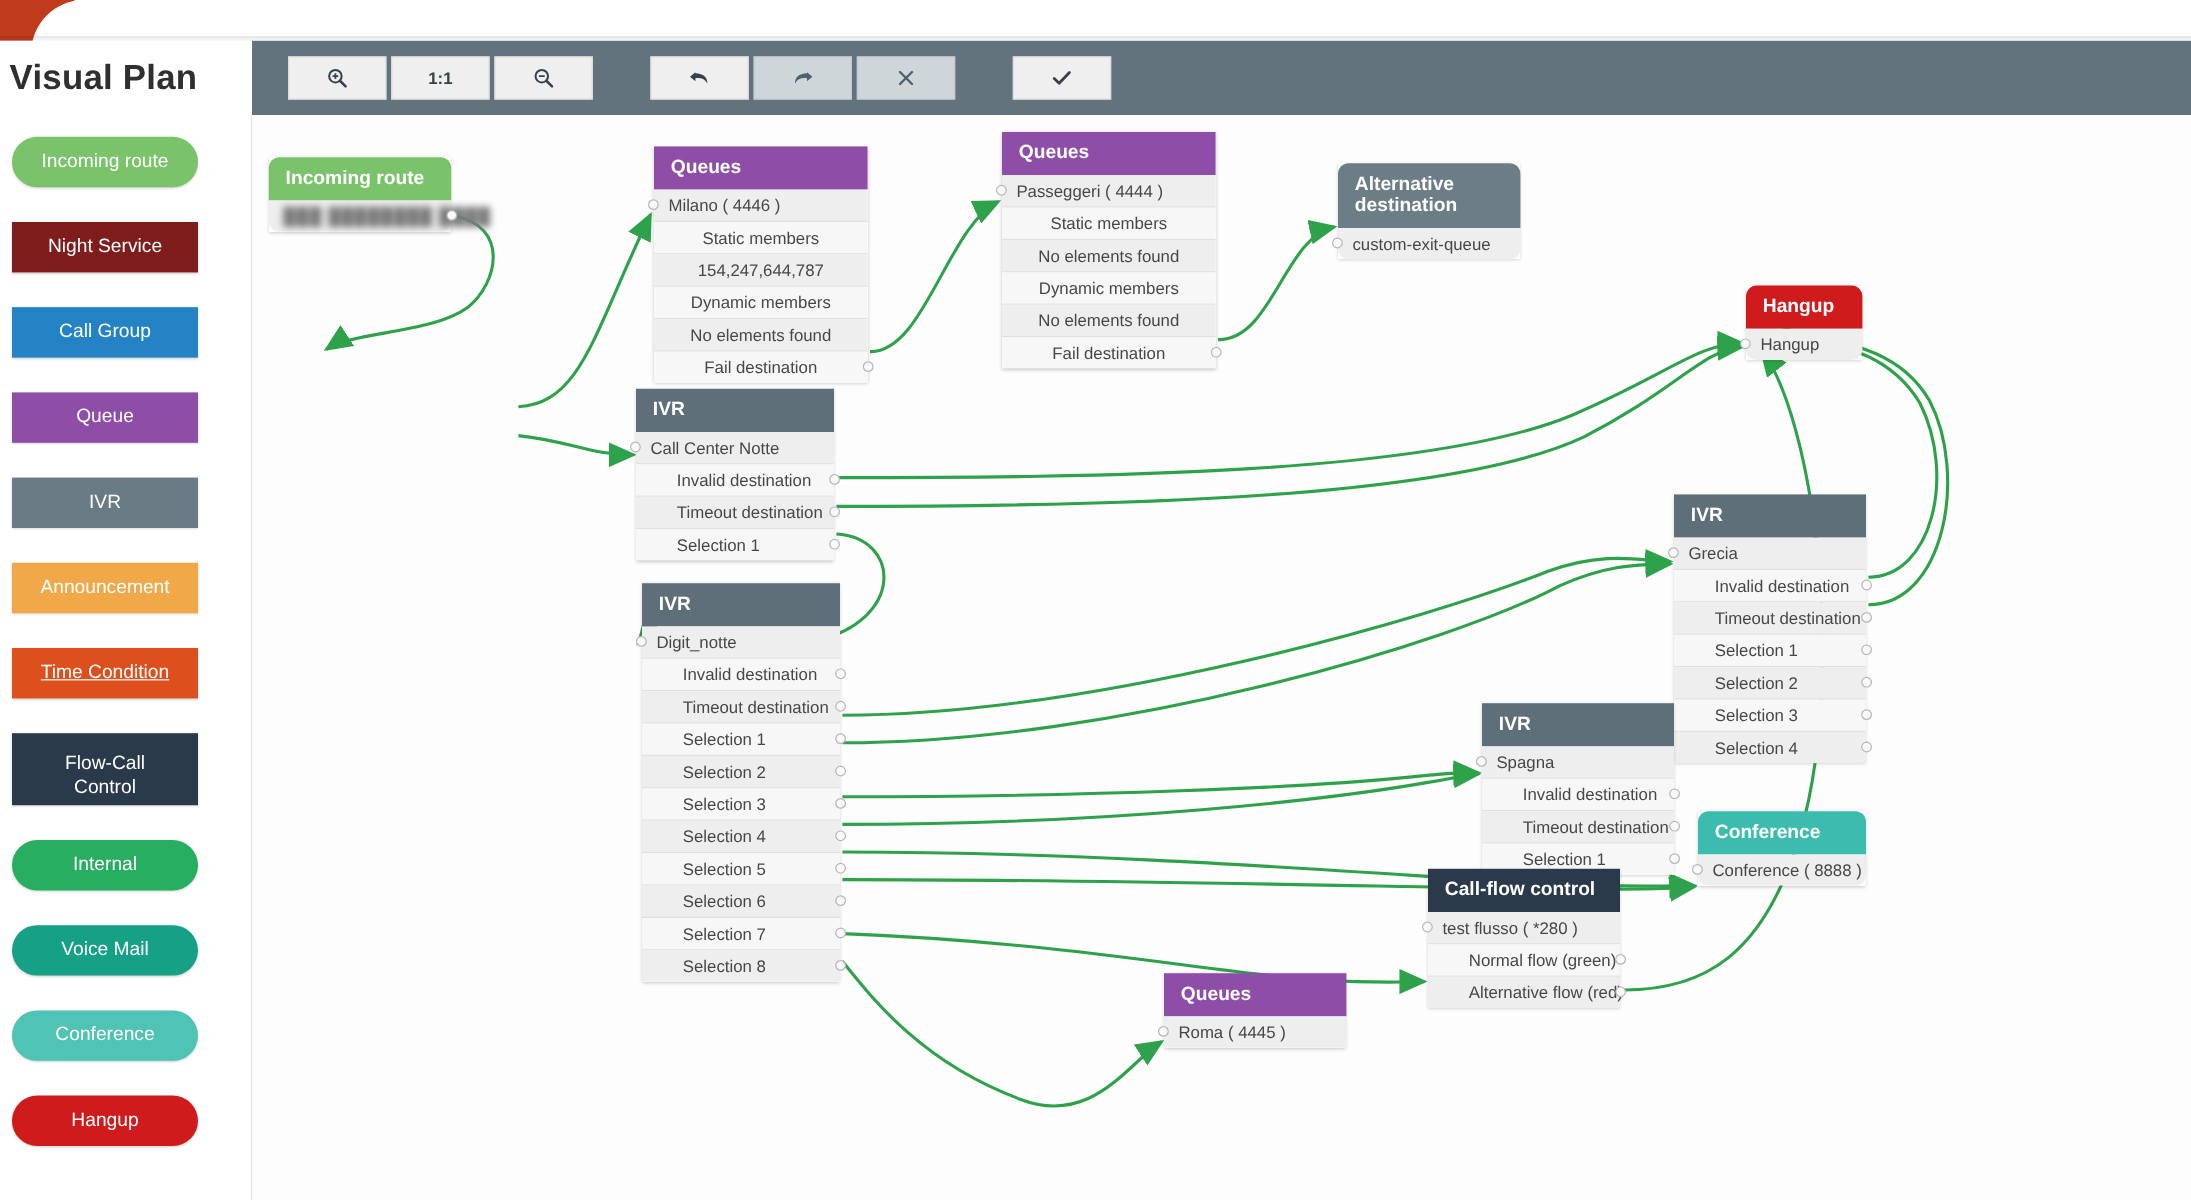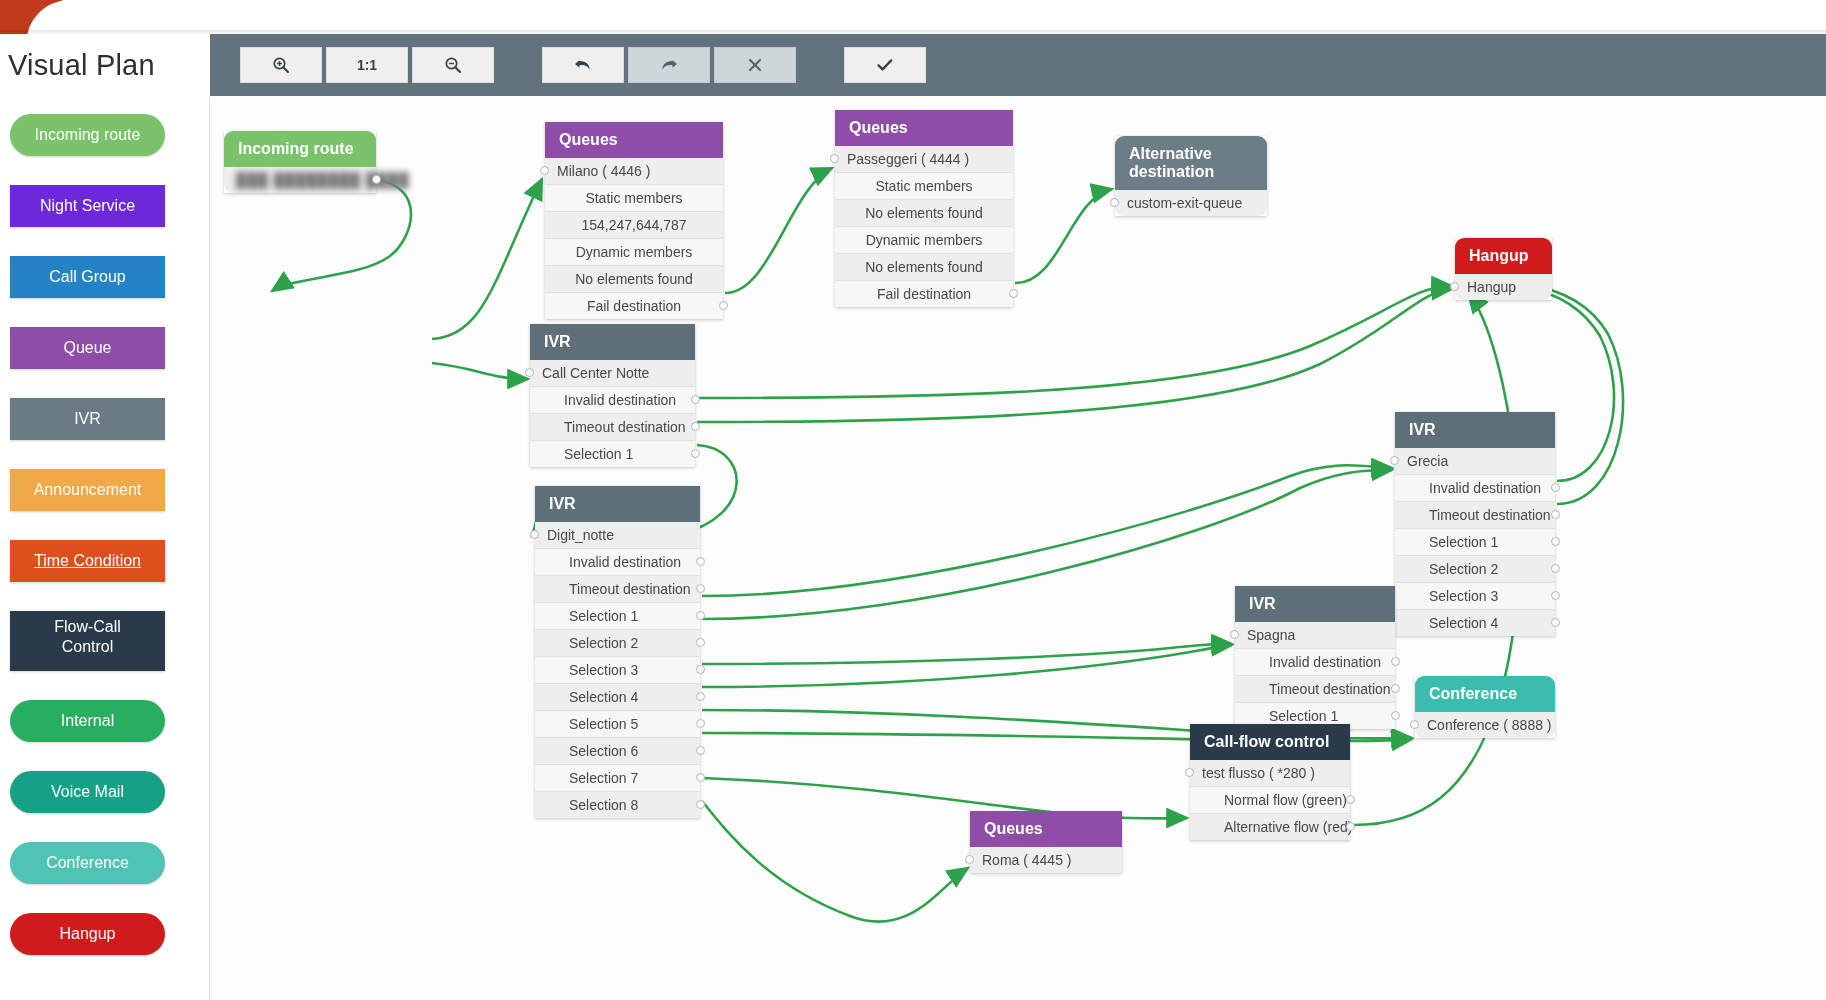--- a/index.html
+++ b/index.html
@@ -33,21 +33,21 @@
   
   .app-header {
     position: absolute; left: 0; top: 34px; width: 1826px; height: 62px;
   }
   .brand-cell {
     position: absolute; left: 0; top: 0; width: 210px; height: 62px;
     background: #ffffff; display: flex; align-items: center;
   }
   .brand-title {
     font-size: 29px; color: #2f2f2f; letter-spacing: .2px;
-    padding-left: 8px; font-weight: 400;
+    padding-left: 8px; font-weight: 700;
   }
   .toolbar {
     position: absolute; left: 210px; top: 0; width: 1616px; height: 62px;
     background: #63737d;
     display: flex; align-items: center;
   }
   .tb-group { display: flex; align-items: center; }
   .tb-btn {
     height: 36px; min-width: 82px;
     background: #efefef; border: 1px solid #dcdcdc;
@@ -67,21 +67,21 @@
     padding-top: 18px;
   }
   .palette-item {
     width: 155px; margin: 0 0 29px 10px;
     height: 42px; line-height: 42px; text-align: center;
     color: #ffffff; font-size: 16px; font-weight: 400;
     box-shadow: 0 1px 2px rgba(0,0,0,0.18);
     cursor: pointer; user-select: none;
     white-space: pre-line;
   }
-  .palette-item.two-line { line-height: 20px; padding-top: 6px; height: 60px; }
+  .palette-item.two-line { line-height: 20px; padding-top: 16px; height: 60px; }
   .pill { border-radius: 22px; }
 
   
   .canvas {
     position: absolute; left: 210px; top: 96px;
     width: 1616px; height: 904px;
     background: #fdfdfd; overflow: hidden;
   }
   svg.edges { position: absolute; left: 0; top: 0; width: 1616px; height: 904px; pointer-events: none; }
 
@@ -186,21 +186,21 @@
           <svg class="tbicon" width="18" height="16" viewBox="0 0 18 16">
             <path d="M2.5 8.4 L6.6 12.4 L15.2 3.4" fill="none" stroke="#36424b" stroke-width="2.3" stroke-linecap="round" stroke-linejoin="round"></path>
           </svg>
         </div>
       </div>
     </div>
   </div>
 
   <div class="sidebar" id="sidebar">
       <div class="palette-item pill" style="background: rgb(122, 195, 106);">Incoming route</div>
-      <div class="palette-item" style="background: #6d28d9;">Night Service</div>
+      <div class="palette-item" style="background: #7f1d1d;">Night Service</div>
       <div class="palette-item" style="background: rgb(35, 131, 196);">Call Group</div>
       <div class="palette-item" style="background: rgb(142, 78, 168);">Queue</div>
       <div class="palette-item" style="background: rgb(106, 123, 133);">IVR</div>
       <div class="palette-item" style="background: rgb(240, 168, 73);">Announcement</div>
       <div class="palette-item" style="background: rgb(221, 80, 29); text-decoration: underline;">Time Condition</div>
       <div class="palette-item two-line" style="background: rgb(43, 58, 74);">Flow-Call
 Control</div>
       <div class="palette-item pill" style="background: rgb(39, 174, 96);">Internal</div>
       <div class="palette-item pill" style="background: rgb(22, 160, 133);">Voice Mail</div>
       <div class="palette-item pill" style="background: rgb(79, 195, 180);">Conference</div>

